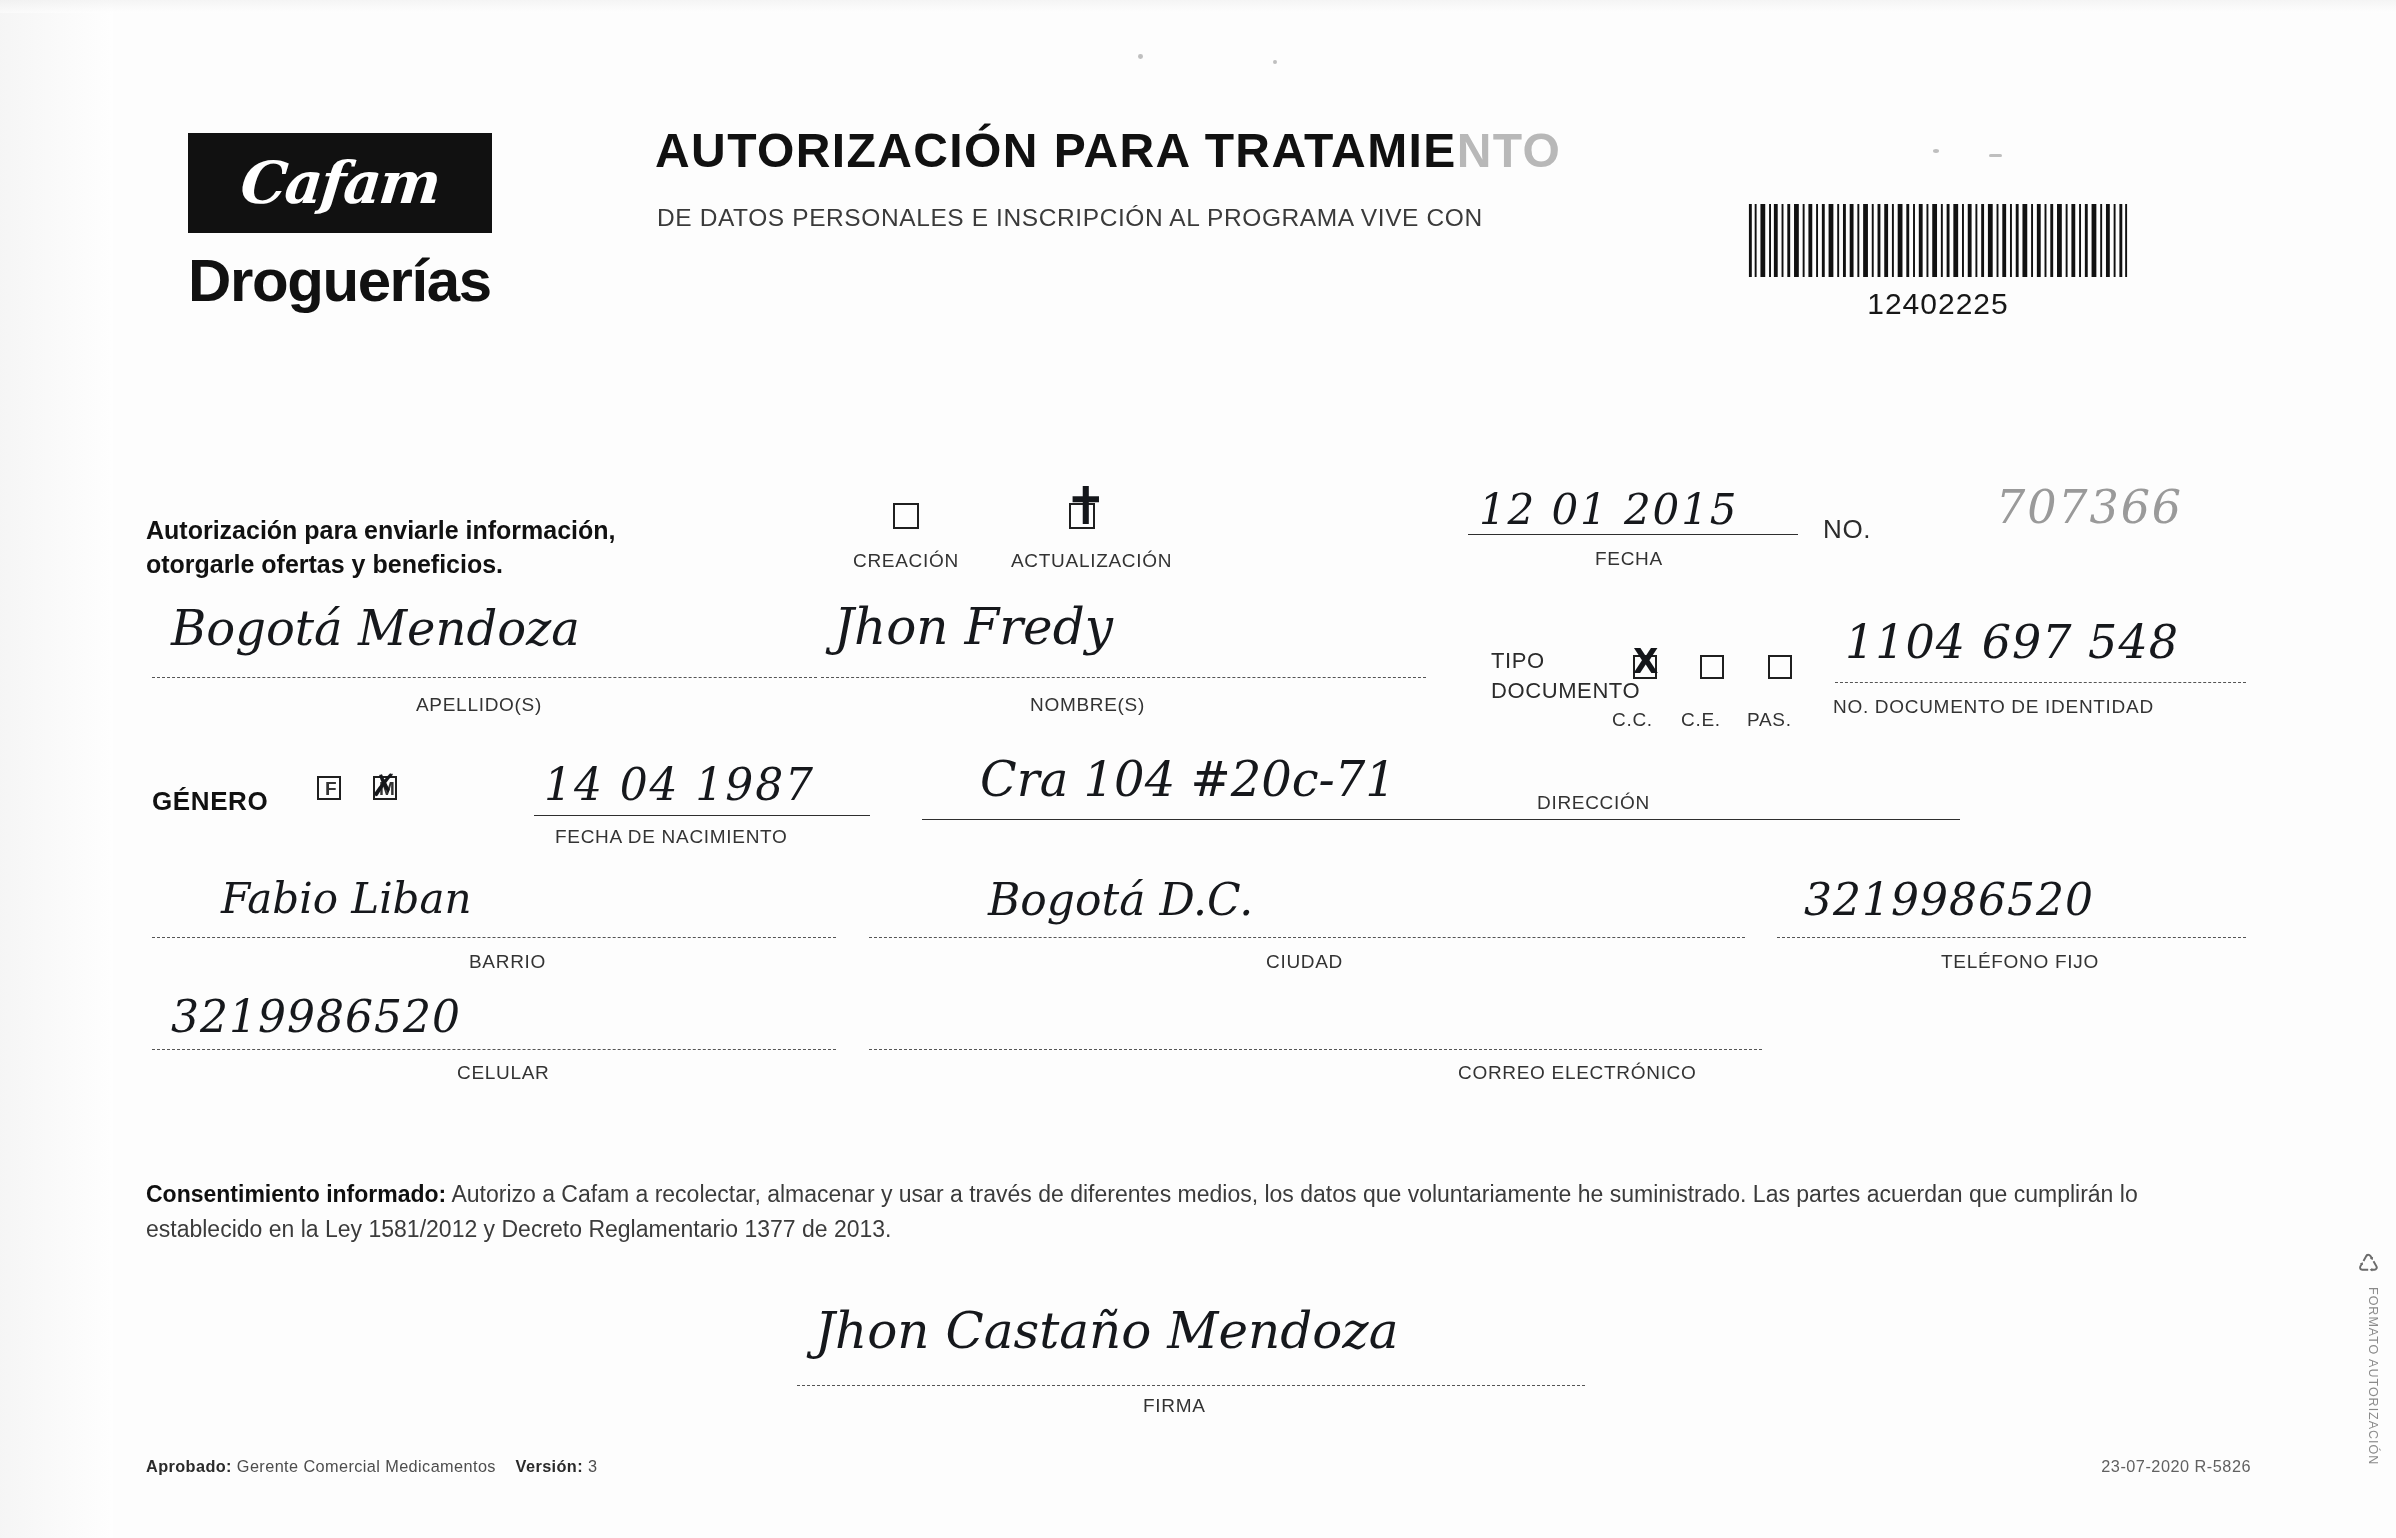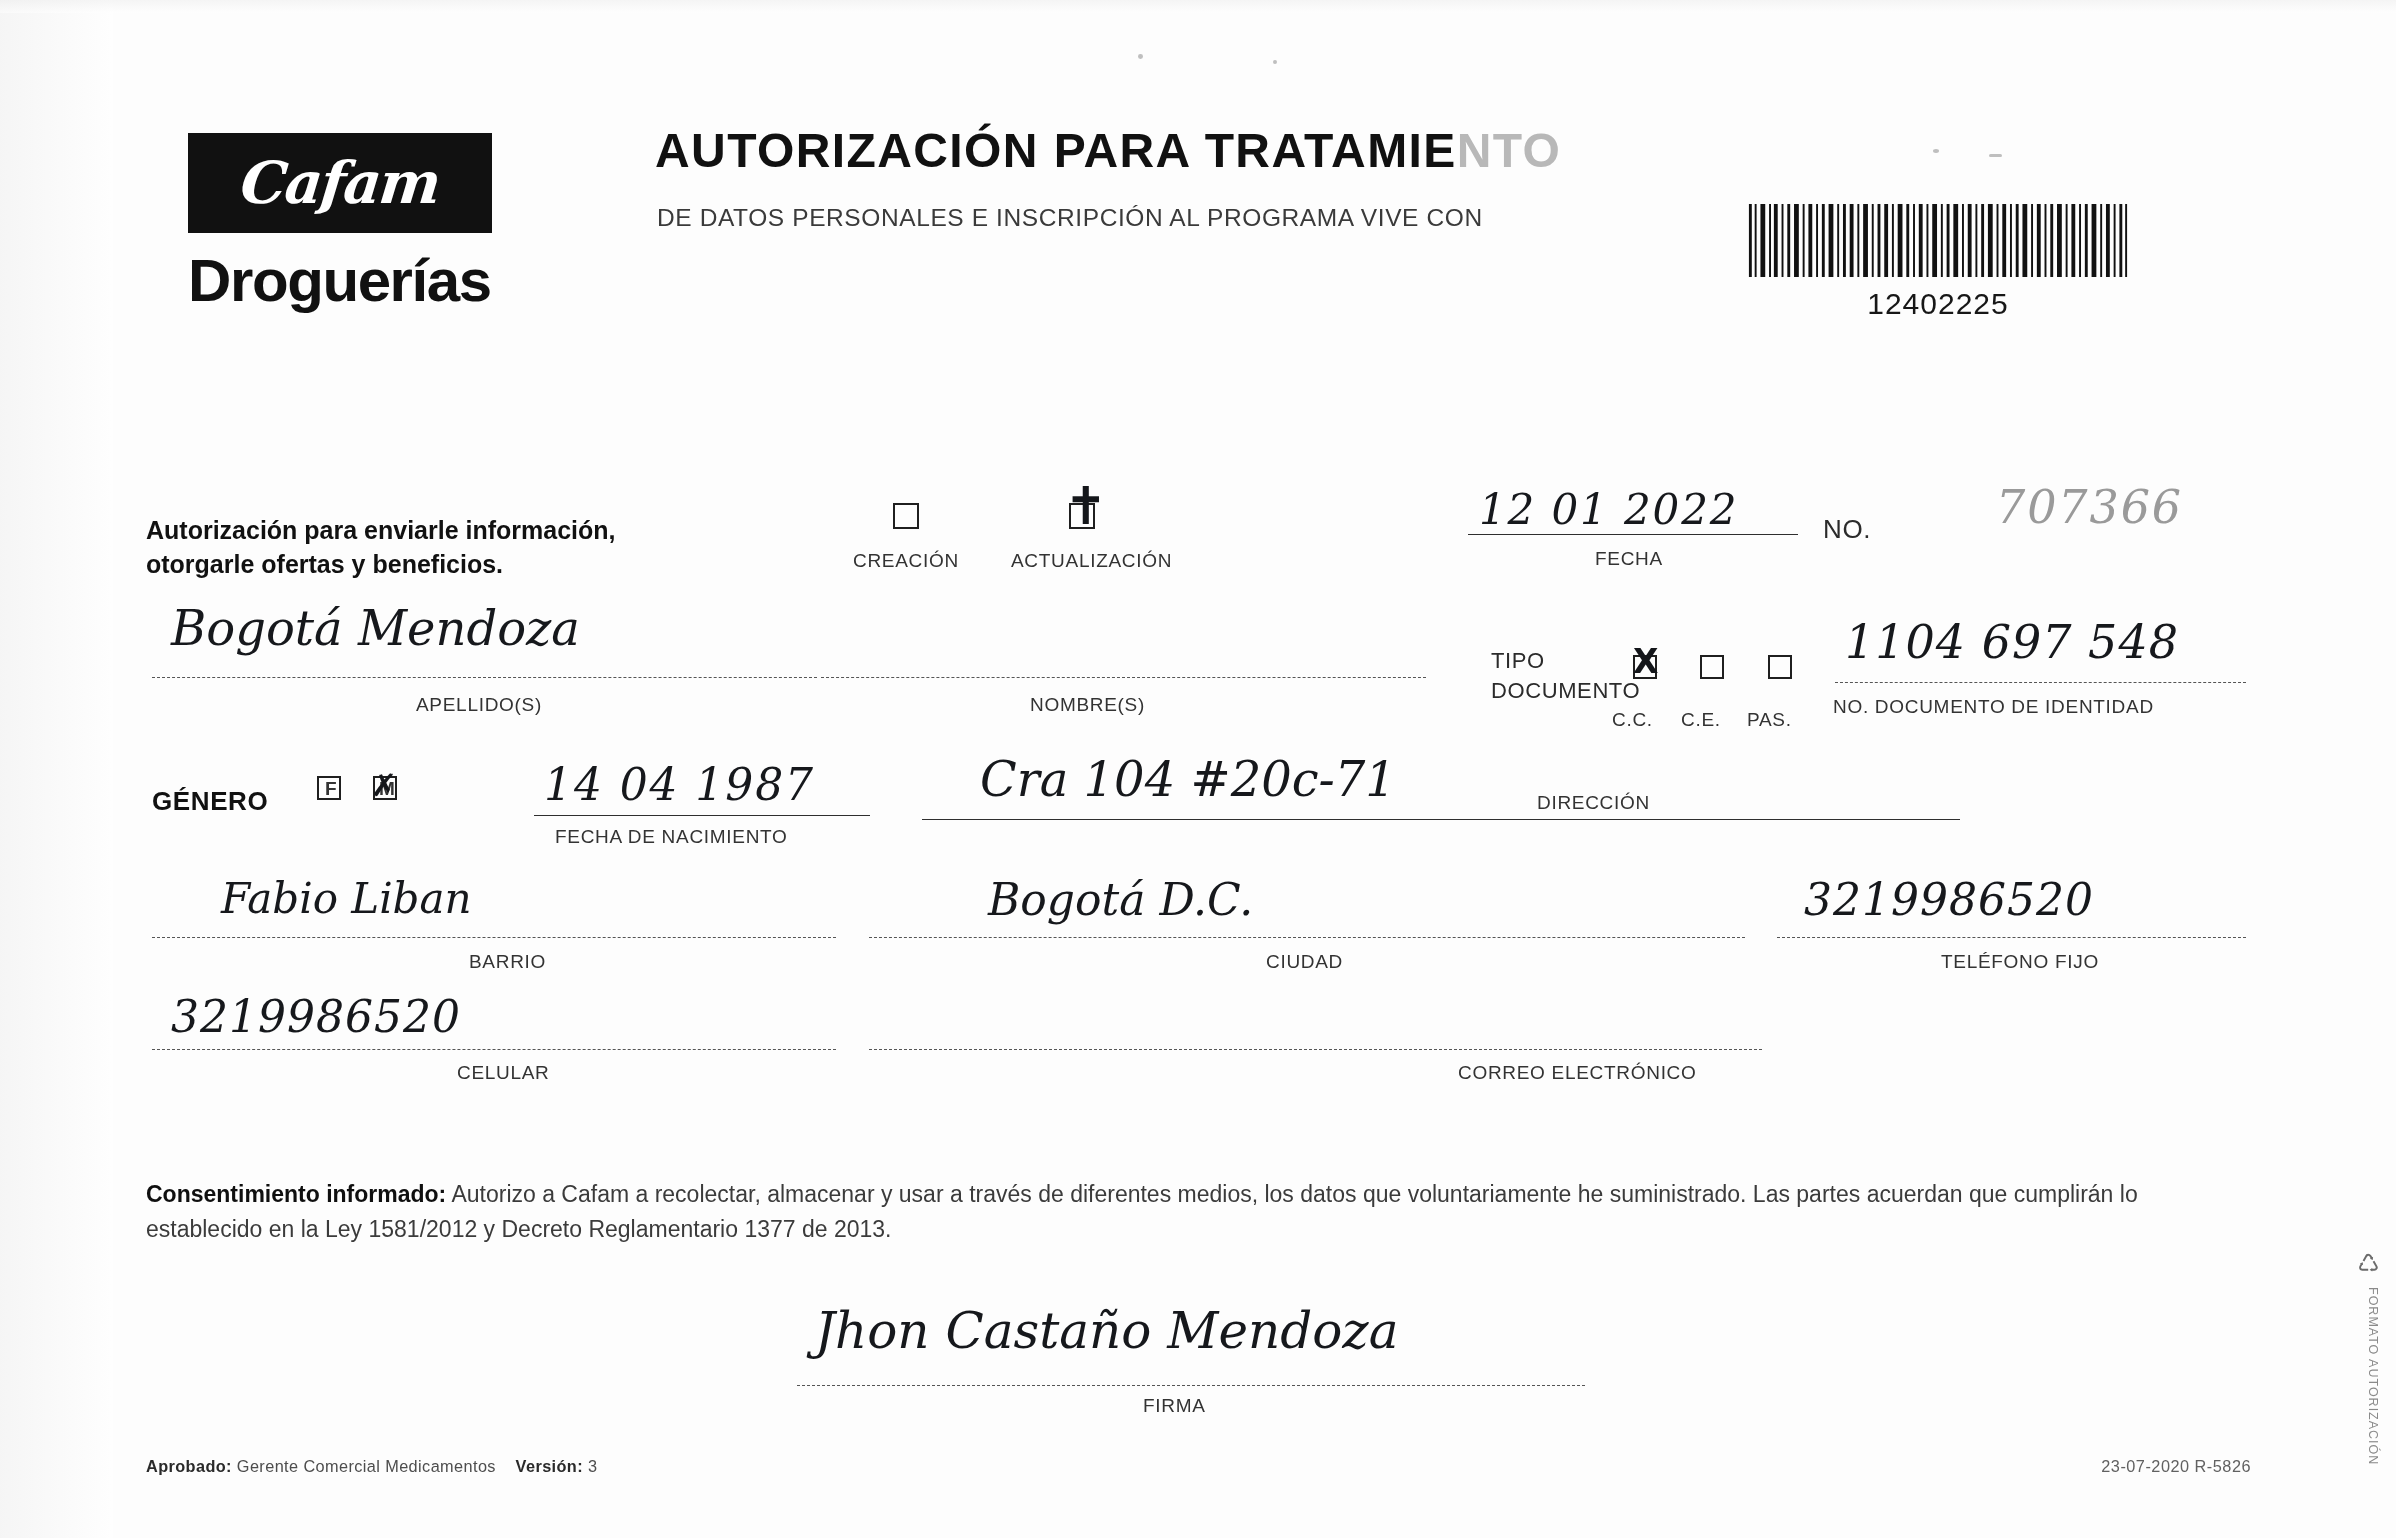--- a/index.html
+++ b/index.html
@@ -309,31 +309,32 @@
     <span>otorgarle ofertas y beneficios.</span>
   </div>
 
   <div class="chk" style="left:893px;top:503px;"></div>
   <div class="lbl-sm" style="left:853px;top:550px;">CREACIÓN</div>
 
   <div class="chk" style="left:1069px;top:503px;"></div>
   <div class="hand-x" style="left:1064px;top:476px;font-size:52px;">✝</div>
   <div class="lbl-sm" style="left:1011px;top:550px;">ACTUALIZACIÓN</div>
 
-  <div class="hand" style="left:1479px;top:485px;font-size:42px;letter-spacing:1.9px;">12 01 2022</div>
+  <div class="hand" style="left:1479px;top:485px;font-size:42px;letter-spacing:1.9px;">12 01 2015</div>
   <div class="rule" style="left:1468px;top:534px;width:330px;"></div>
   <div class="lbl-sm" style="left:1595px;top:548px;">FECHA</div>
 
   <div class="lbl" style="left:1823px;top:514px;font-size:26px;">NO.</div>
   <div class="hand" style="left:1996px;top:480px;font-size:46px;color:#9a9a9a;letter-spacing:1.9px;">707366</div>
 
   <div class="hand" style="left:171px;top:600px;font-size:48px;">Bogotá Mendoza</div>
   <div class="rule dash" style="left:152px;top:677px;width:665px;"></div>
   <div class="lbl-sm" style="left:384px;top:694px;margin-left:32px;">APELLIDO(S)</div>
 
+  <div class="hand" style="left:834px;top:598px;font-size:50px;">Jhon Fredy</div>
   <div class="rule dash" style="left:821px;top:677px;width:605px;"></div>
   <div class="lbl-sm" style="left:1030px;top:694px;">NOMBRE(S)</div>
 
   <div class="lbl" style="left:1491px;top:646px;font-size:22px;line-height:1.35;">
     <span>TIPO</span><br>
     <span>DOCUMENTO</span>
   </div>
 
   <div class="chk small" style="left:1633px;top:655px;"></div>
   <div class="hand-x" style="left:1633px;top:642px;font-size:33px;">X</div>

